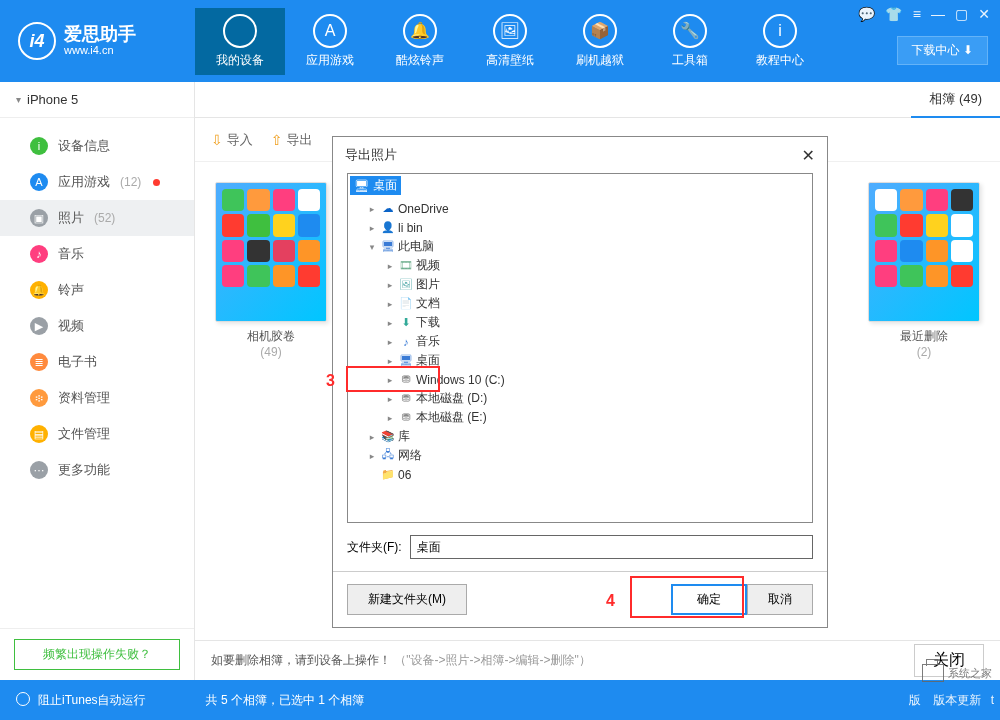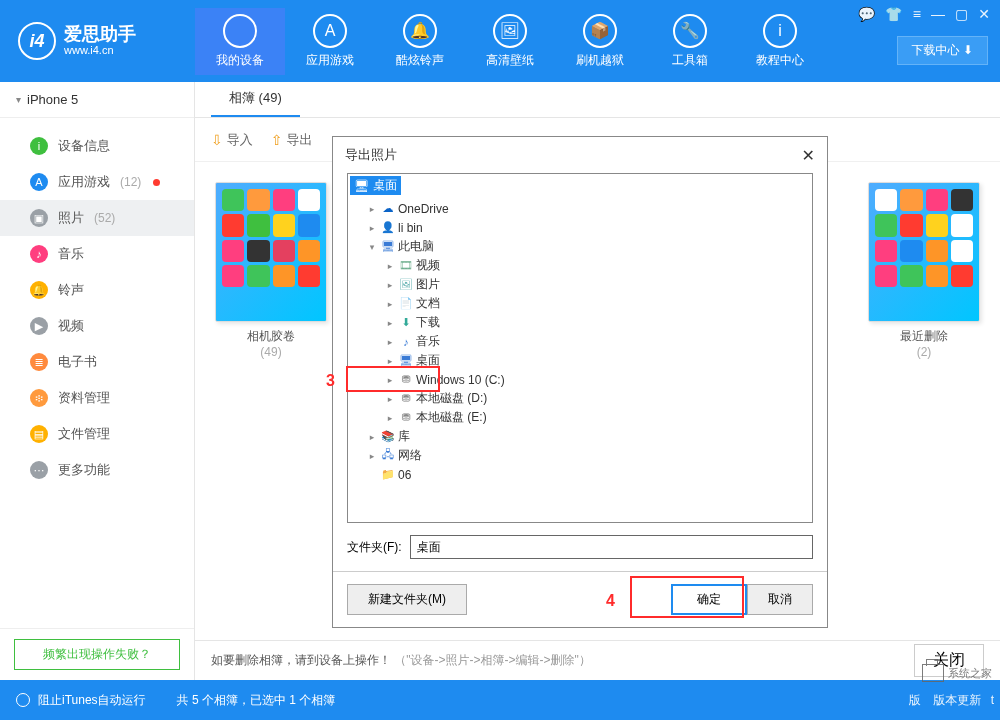--- a/index.html
+++ b/index.html
@@ -5,54 +5,54 @@
 *{margin:0;padding:0;box-sizing:border-box;font-family:"Microsoft YaHei","Segoe UI",sans-serif;}
 body{width:1000px;height:720px;overflow:hidden;background:#f5f5f5;position:relative;}
 .topbar{height:82px;background:#1e8bf0;display:flex;align-items:center;position:relative;}
 .logo-area{width:195px;display:flex;align-items:center;padding-left:18px;gap:8px;}
 .logo-circle{width:38px;height:38px;border:2px solid #fff;border-radius:50%;display:flex;align-items:center;justify-content:center;color:#fff;font-size:18px;font-weight:bold;font-style:italic;}
 .logo-text{color:#fff;}
 .logo-text .t1{font-size:18px;font-weight:bold;line-height:1;}
 .logo-text .t2{font-size:11px;line-height:1.3;}
 .nav{display:flex;gap:0;}
 .nav-item{width:90px;text-align:center;color:#fff;font-size:12px;cursor:pointer;padding:6px 0;}
-.nav-item.active{background:#3b82f6;}
+.nav-item.active{background:#0369a1;}
 .nav-icon{width:34px;height:34px;border:2px solid #fff;border-radius:50%;margin:0 auto 4px;display:flex;align-items:center;justify-content:center;font-size:16px;}
 .win-controls{position:absolute;top:6px;right:10px;display:flex;gap:10px;color:#fff;font-size:14px;}
 .win-controls span{cursor:pointer;opacity:.9;}
 .dl-btn{position:absolute;top:36px;right:12px;background:#3a9df5;color:#fff;border:1px solid #64b3f8;padding:5px 14px;font-size:12px;cursor:pointer;}
 .main{display:flex;height:598px;}
 .sidebar{width:195px;background:#fff;border-right:1px solid #e5e5e5;display:flex;flex-direction:column;}
 .device-header{padding:10px 16px;font-size:13px;color:#333;display:flex;align-items:center;gap:6px;border-bottom:1px solid #eee;}
 .sb-list{flex:1;padding-top:10px;}
 .sb-item{padding:9px 20px 9px 30px;font-size:13px;color:#555;display:flex;align-items:center;gap:10px;cursor:pointer;}
 .sb-item.active{background:#eef0f2;}
 .sb-ico{width:18px;height:18px;border-radius:50%;display:inline-flex;align-items:center;justify-content:center;font-size:11px;color:#fff;}
 .sb-count{color:#aaa;font-size:12px;}
 .red-dot{width:7px;height:7px;background:#ff3b30;border-radius:50%;display:inline-block;margin-left:2px;}
 .sb-footer{border-top:1px solid #eee;padding:10px 14px;}
 .fail-btn{border:1px solid #3fbf3f;color:#3fbf3f;background:#fff;padding:6px 10px;font-size:12px;width:100%;cursor:pointer;}
 .content{flex:1;background:#fff;display:flex;flex-direction:column;}
-.tabs{height:36px;border-bottom:1px solid #e5e5e5;display:flex;align-items:flex-end;padding-left:16px;gap:0;}
+.tabs{height:36px;border-bottom:1px solid #e5e5e5;display:flex;align-items:flex-end;padding-left:16px;gap:0;flex-direction:column;}
 .tab{padding:8px 18px;font-size:13px;color:#888;cursor:pointer;border-bottom:2px solid transparent;}
 .tab.active{color:#333;border-bottom:2px solid #1e8bf0;}
 .toolbar{height:44px;display:flex;align-items:center;padding:0 16px;gap:18px;border-bottom:1px solid #f0f0f0;}
 .tb-btn{display:flex;align-items:center;gap:4px;font-size:13px;color:#666;cursor:pointer;}
 .tb-ico{color:#f0a020;font-size:14px;}
 .albums{padding:20px 16px;display:flex;gap:20px;flex:1;position:relative;}
 .album{width:120px;text-align:center;font-size:12px;color:#555;}
 .thumb{width:112px;height:140px;background:linear-gradient(135deg,#4facfe,#00c6ff);border:1px solid #ddd;border-radius:2px;box-shadow:2px 2px 4px rgba(0,0,0,.1);margin:0 auto 6px;position:relative;overflow:hidden;}
 .thumb-grid{display:grid;grid-template-columns:repeat(4,1fr);gap:3px;padding:6px;}
 .app-ico{aspect-ratio:1;border-radius:4px;}
 .album-spacer{flex:1;}
 .footer{height:40px;border-top:1px solid #e5e5e5;display:flex;align-items:center;justify-content:space-between;padding:0 16px;font-size:12px;color:#888;}
 .footer .hint{color:#999;}
 .close-btn{border:1px solid #ccc;background:#fff;padding:5px 18px;font-size:16px;cursor:pointer;}
 .statusbar{height:40px;background:#1e8bf0;color:#fff;display:flex;align-items:center;padding:0 16px;font-size:12px;justify-content:space-between;}
-.statusbar .left{display:flex;align-items:center;gap:8px;}
+.statusbar .left{display:flex;gap:8px;}
 .radio-off{width:14px;height:14px;border:1.5px solid #fff;border-radius:50%;display:inline-block;}
 .watermark{position:absolute;right:8px;bottom:38px;color:#666;font-size:11px;display:flex;align-items:center;gap:4px;opacity:.85;pointer-events:none;}
 .wm-ico{width:22px;height:18px;border:1.5px solid #666;position:relative;}
 .wm-ico::before{content:"";position:absolute;left:3px;top:-6px;width:10px;height:6px;border:1.5px solid #666;border-bottom:none;}
 
 .dialog{position:absolute;left:332px;top:136px;width:496px;height:492px;background:#fff;border:1px solid #888;display:flex;flex-direction:column;}
 .dlg-title{height:36px;display:flex;align-items:center;justify-content:space-between;padding:0 12px;font-size:13px;color:#333;gap:8px;}
 .dlg-close{font-size:16px;color:#333;cursor:pointer;font-family:Arial;}
 .dlg-body{flex:1;padding:0 14px;display:flex;flex-direction:column;}
 .tree-box{flex:1;border:1px solid #888;overflow-y:scroll;background:#fff;position:relative;}
@@ -253,21 +253,21 @@
       </div>
       <button class="close-btn">关闭</button>
     </div>
   </div>
 </div>
 
 <div class="statusbar">
   <div class="left">
     <span class="radio-off"></span>
     <span>阻止iTunes自动运行</span>
-    <span style="margin-left:23px">共 5 个相簿，已选中 1 个相簿</span>
+    <span style="margin-left:52px">共 5 个相簿，已选中 1 个相簿</span>
   </div>
 </div>
 <div class="status-right">版&nbsp;&nbsp;<span>版本更新</span>&nbsp;t</div>
 
 <div class="watermark">
   <span class="wm-ico"></span>
   <span>系统之家</span>
 </div>
 
 <div class="dialog">

